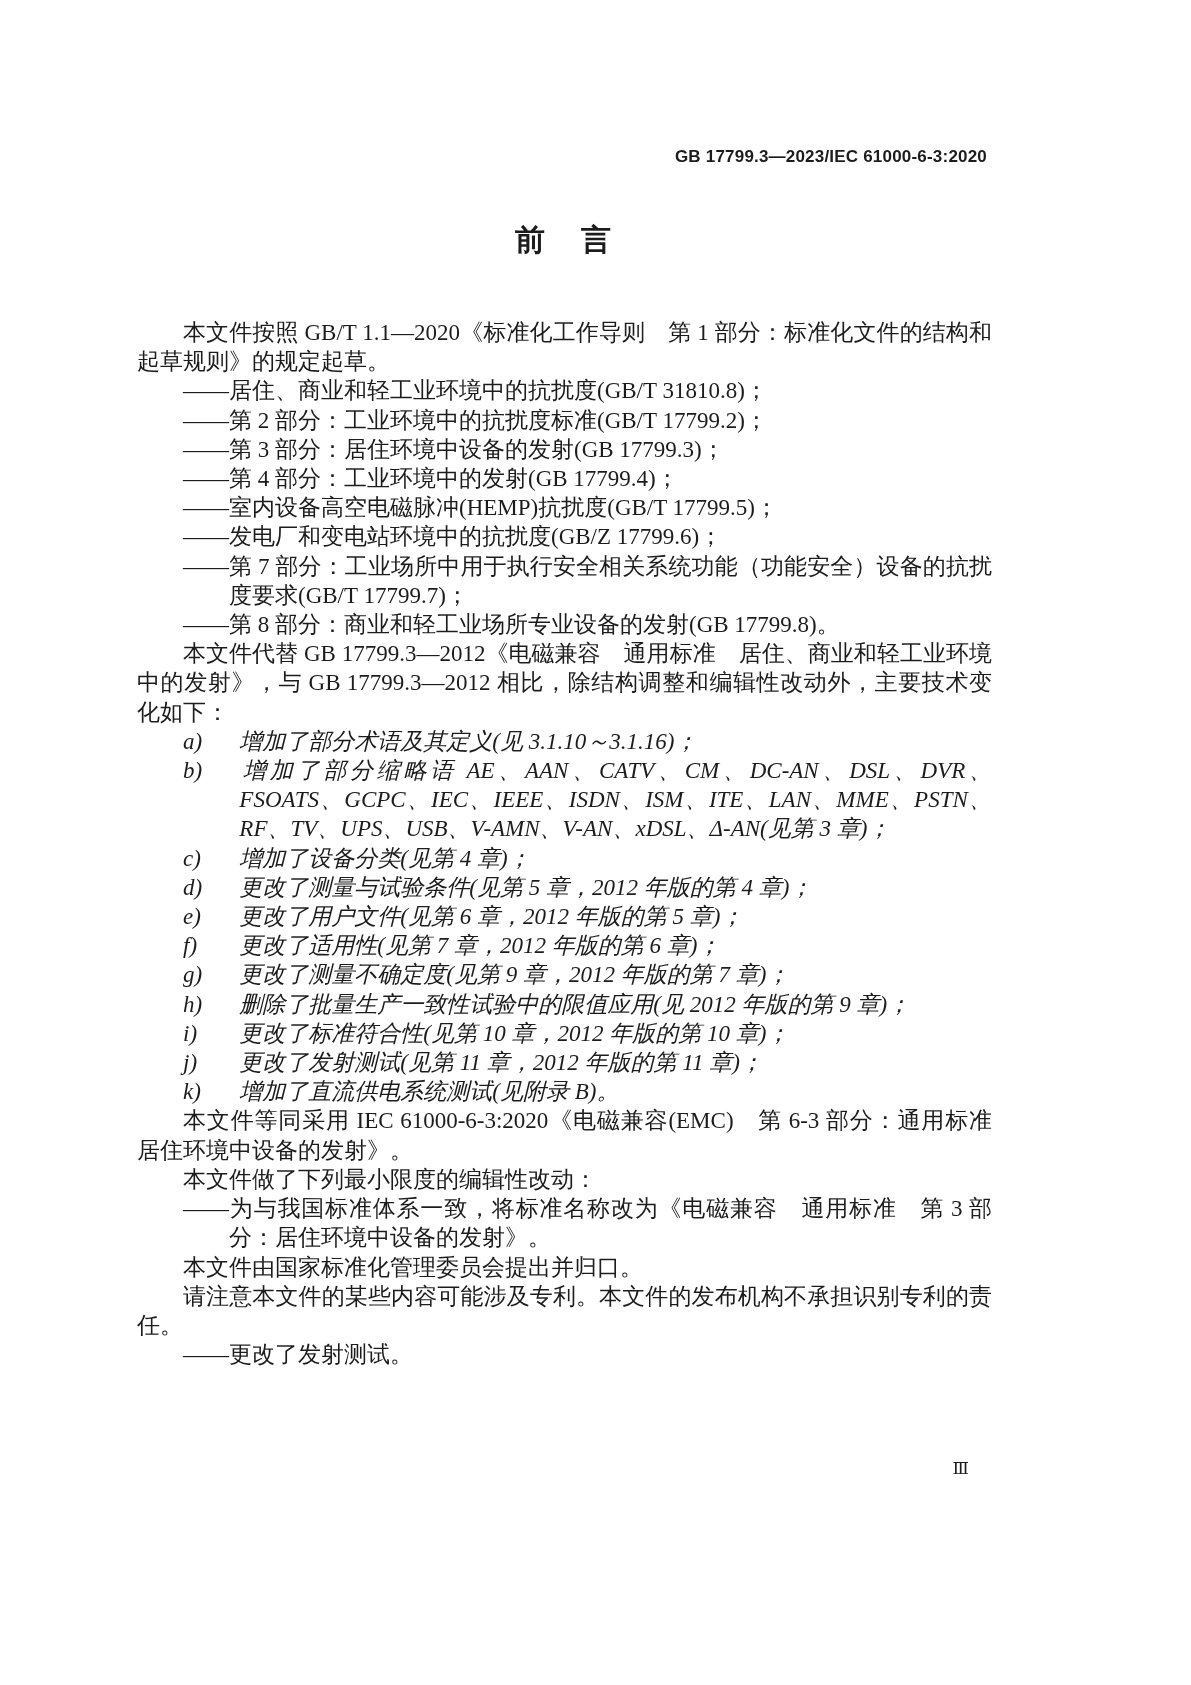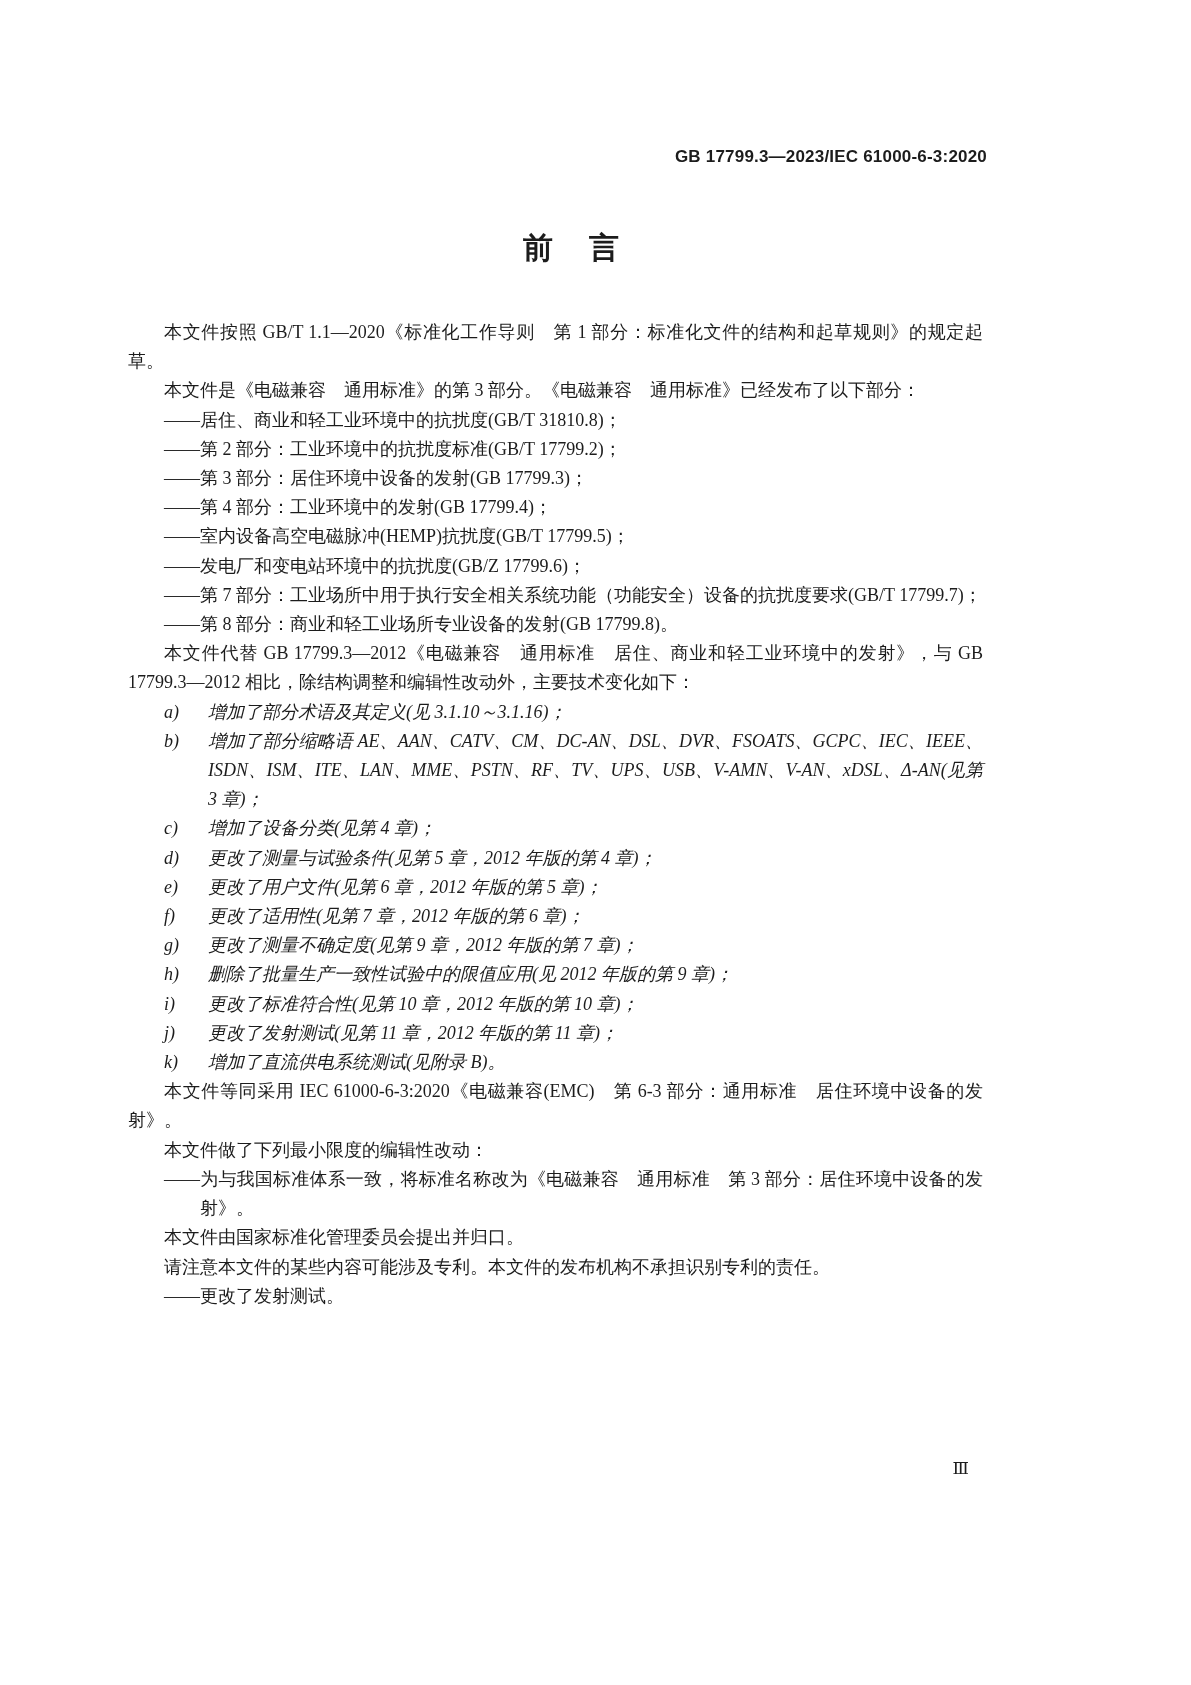--- a/index.html
+++ b/index.html
@@ -25,33 +25,33 @@
     font-size: 17px;
     letter-spacing: 0.2px;
     white-space: nowrap;
     margin-top: 12px;
   }
   .title {
     position: absolute;
     top: 220px;
     left: 137px;
     width: 855px;
-    margin: 8px;
+    margin: 0;
     text-align: center;
     font-family: "Liberation Sans", "DejaVu Sans", sans-serif;
     font-weight: 700;
     font-size: 30px;
     letter-spacing: 3px;
   }
   .body-col {
     position: absolute;
     top: 318px;
-    left: 128px;
+    left: 137px;
     width: 855px;
-    font-size: 18px;
+    font-size: 23px;
     line-height: 29.2px;
     text-align: justify;
   }
   .p { margin: 0; }
   .p.para { text-indent: 2em; }
   .p.dash { padding-left: 4em; text-indent: -2em; }
   .p.letter { padding-left: 4.45em; text-indent: -2.45em; font-style: italic; }
   .p.letter .label {
     display: inline-block;
     width: 2.45em;
@@ -68,21 +68,20 @@
 </head>
 <body>
 
 <div class="page">
   <div class="doc-number">GB 17799.3—2023/IEC 61000-6-3:2020</div>
 
   <h1 class="title">前　言</h1>
 
   <div class="body-col" id="body-content">
       <div class="p para">本文件按照 GB/T 1.1—2020《标准化工作导则　第 1 部分：标准化文件的结构和起草规则》的规定起草。</div>
-      <div class="p para">本文件是《电磁兼容　通用标准》的第 3 部分。《电磁兼容　通用标准》已经发布了以下部分：</div>
       <div class="p dash">——居住、商业和轻工业环境中的抗扰度(GB/T 31810.8)；</div>
       <div class="p dash">——第 2 部分：工业环境中的抗扰度标准(GB/T 17799.2)；</div>
       <div class="p dash">——第 3 部分：居住环境中设备的发射(GB 17799.3)；</div>
       <div class="p dash">——第 4 部分：工业环境中的发射(GB 17799.4)；</div>
       <div class="p dash">——室内设备高空电磁脉冲(HEMP)抗扰度(GB/T 17799.5)；</div>
       <div class="p dash">——发电厂和变电站环境中的抗扰度(GB/Z 17799.6)；</div>
       <div class="p dash">——第 7 部分：工业场所中用于执行安全相关系统功能（功能安全）设备的抗扰度要求(GB/T 17799.7)；</div>
       <div class="p dash">——第 8 部分：商业和轻工业场所专业设备的发射(GB 17799.8)。</div>
       <div class="p para">本文件代替 GB 17799.3—2012《电磁兼容　通用标准　居住、商业和轻工业环境中的发射》，与 GB 17799.3—2012 相比，除结构调整和编辑性改动外，主要技术变化如下：</div>
       <div class="p letter"><span class="label">a)</span><span>增加了部分术语及其定义(见 3.1.10～3.1.16)；</span></div>

